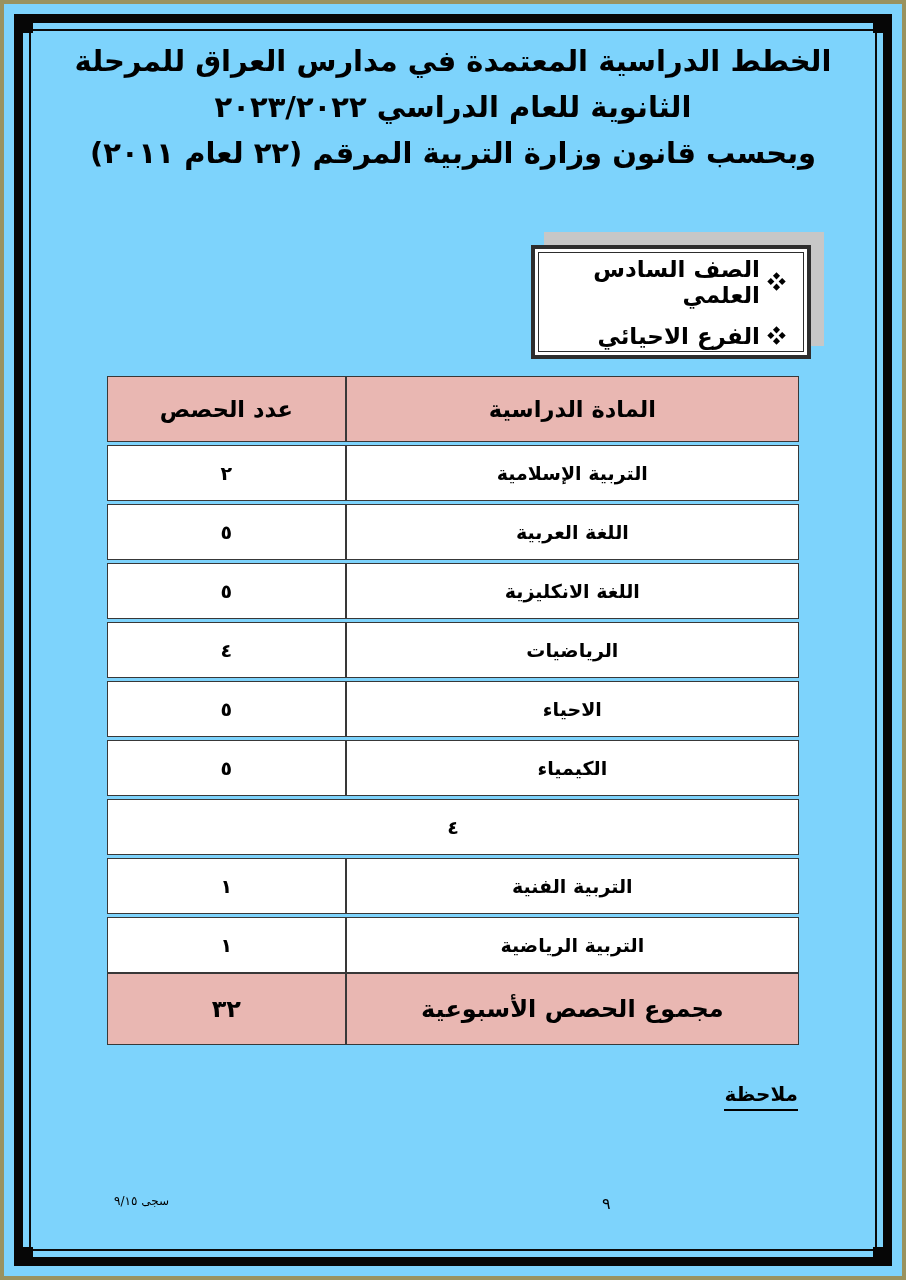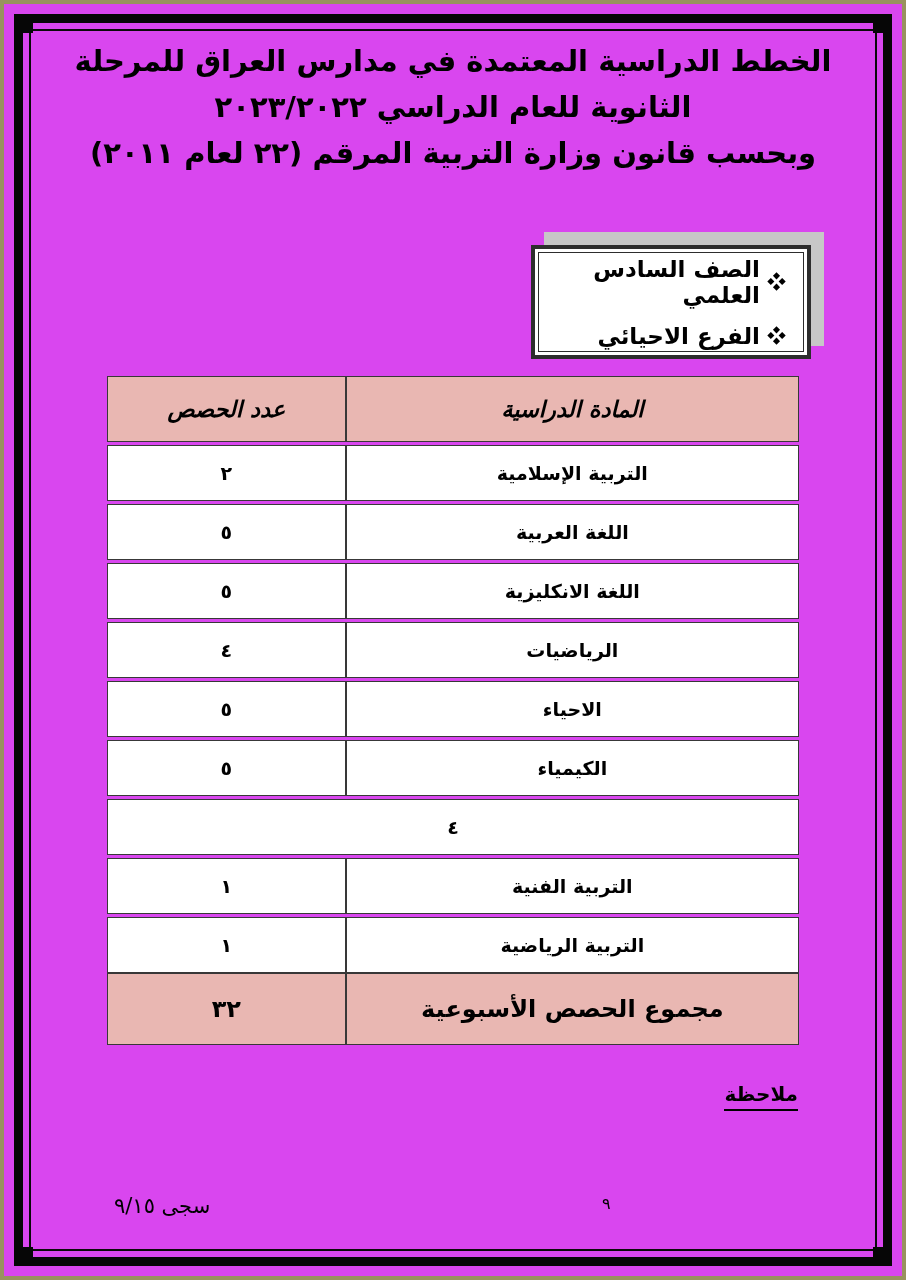--- a/index.html
+++ b/index.html
@@ -6,21 +6,21 @@
   html, body { width: 906px; }
   body {
     font-family: "DejaVu Sans", sans-serif;
     background: #ffffff;
     color: #000;
   }
   .page {
     position: relative;
     width: 906px;
     height: 1280px;
-    background: #d946ef;
+    background: #7dd3fc;
     border: 4px solid #99925f; 
     overflow: hidden;
   }
   
   .frame-thick { position: absolute; inset: 10px; border: 9px solid #060606; pointer-events: none; }
   .frame-thin  { position: absolute; inset: 25px; border: 2px solid #0a0a0a; pointer-events: none; }
   .csq { position: absolute; width: 14px; height: 14px; background: #060606; }
   .csq.tl { top: 15px; left: 15px; }  .csq.tr { top: 15px; right: 15px; }
   .csq.bl { bottom: 15px; left: 15px; } .csq.br { bottom: 15px; right: 15px; }
 
@@ -55,36 +55,36 @@
   
   .subjects-table { position: absolute; left: 103px; top: 372px; width: 692px; direction: rtl; }
   .t-row {
     display: flex; border: 1.5px solid #383838; margin-bottom: 3px; background: #fff;
   }
   .t-row:last-child { margin-bottom: 0; }
   .cell { display: flex; align-items: center; justify-content: center; font-weight: bold; }
   .c-subject { flex: 0 0 65.7%; border-left: 2px solid #383838; font-size: 19px; }
   .c-count { flex: 1 1 auto; font-size: 19px; }
   .t-head { height: 66px; background: #e9b7b2; }
-  .t-head .cell { font-size: 22.5px; font-style: italic; }
+  .t-head .cell { font-size: 22.5px; }
   .t-data { height: 56px; }
   .t-total { height: 72px; background: #e9b7b2; }
   .t-total .cell { font-size: 24px; margin-left: 24px; }
 
   
   .note { position: absolute; right: 104px; top: 1078px; width: 660px; direction: rtl; text-align: right; }
   .note-heading {
     display: inline-block; font-weight: bold; font-size: 20px;
     border-bottom: 2.5px solid #000; padding-bottom: 3px; 
   }
   .note-line { display: flex; align-items: center; gap: 10px; font-weight: bold; font-size: 18.5px; }
 
   
   .page-number { position: absolute; left: 598px; top: 1190px; font-size: 16px; }
-  .signature { position: absolute; left: 110px; top: 1190px; font-size: 21px; direction: rtl; }
+  .signature { position: absolute; left: 110px; top: 1190px; font-size: 12px; direction: rtl; }
 </style>
 </head>
 <body>
 
 <div class="page">
 
   <div class="frame-thick"></div>
   <div class="frame-thin"></div>
   <span class="csq tl"></span>
   <span class="csq tr"></span>

